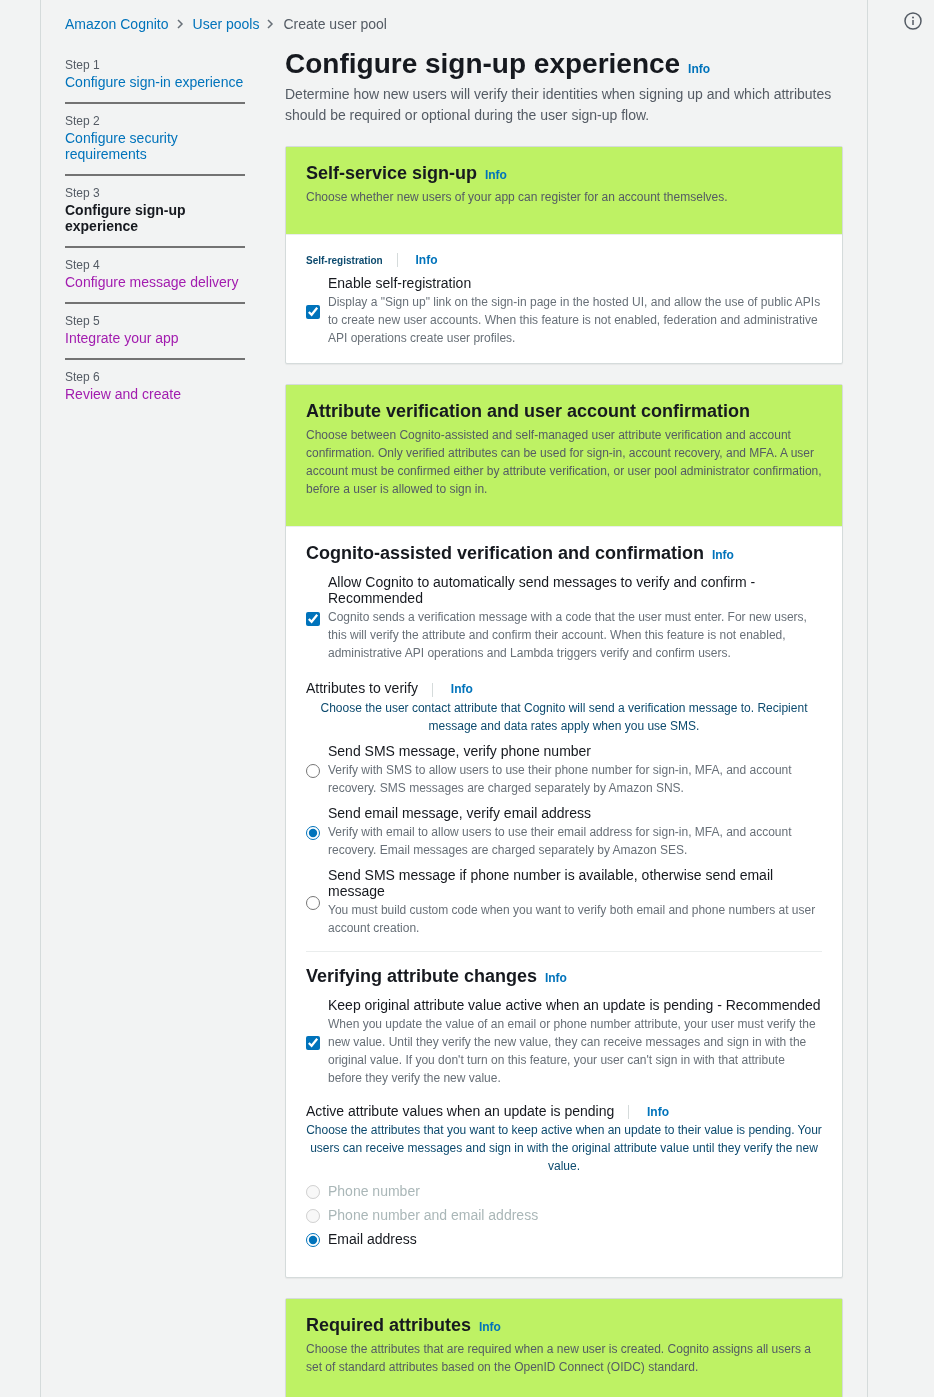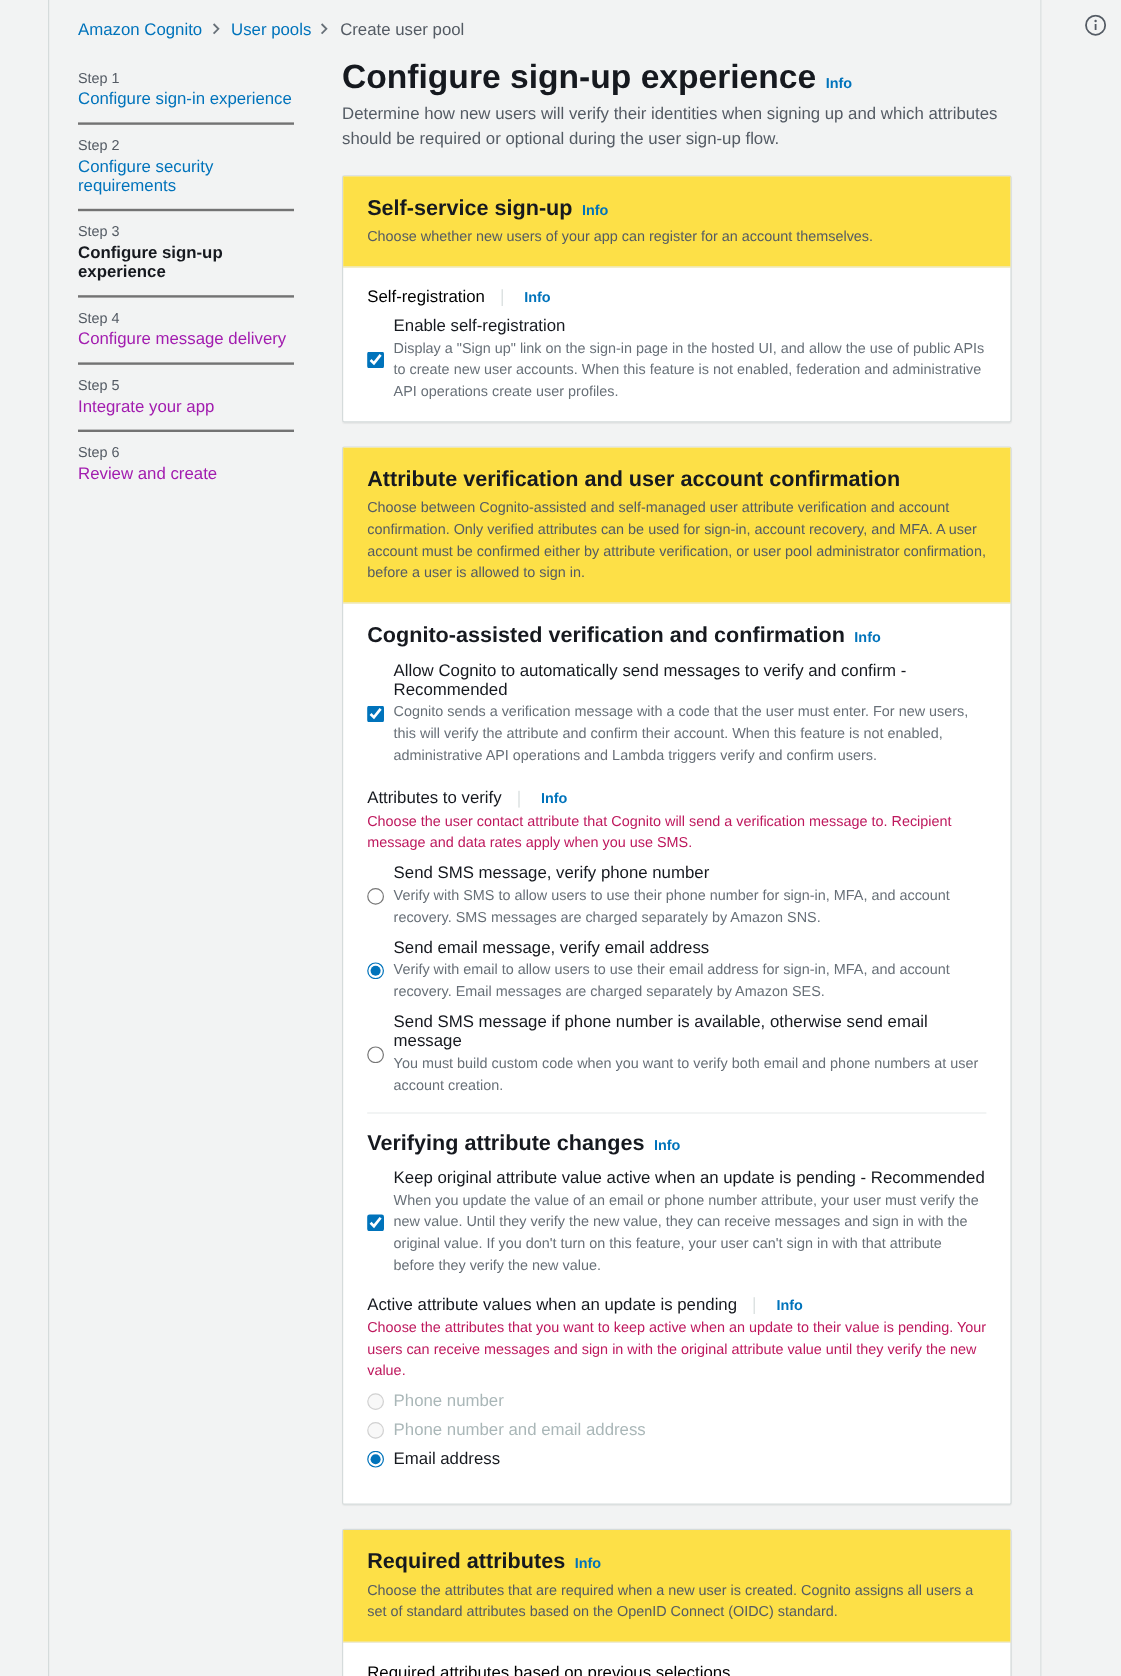--- a/index.html
+++ b/index.html
@@ -24,43 +24,43 @@
 .step-label { font-size: 12px; color: #545b64; margin-bottom: 2px; }
 .step-title { font-size: 14px; color: #a21caf; }
 .step-title.link { color: #0073bb; cursor: pointer; }
 .step-title.active { font-weight: 700; color: #16191f; }
 
 h1.page-title { font-size: 28px; font-weight: 700; color: #16191f; margin-bottom: 4px; display: inline-block; }
 .info-link { color: #0073bb; font-size: 12px; font-weight: 700; cursor: pointer; margin-left: 4px; }
 .page-desc { font-size: 14px; color: #545b64; margin-bottom: 20px; line-height: 1.5; }
 
 .panel { background: #fff; border: 1px solid #d5dbdb; border-radius: 2px; margin-bottom: 20px; box-shadow: 0 1px 1px rgba(0,0,0,0.05); }
-.panel-header { padding: 16px 20px 16px 20px; background: #fde047; border-bottom: 1px solid #eaeded; }
+.panel-header { padding: 16px 20px 28px 20px; background: #bef264; border-bottom: 1px solid #eaeded; }
 .panel-header h2 { font-size: 18px; font-weight: 700; display: inline-block; }
 .panel-header .sub { font-size: 12px; color: #545b64; margin-top: 4px; line-height: 1.5; }
 .panel-body { padding: 16px 20px; }
 
-.section-title { font-size: 14px; font-weight: 400; color: #000000; display: inline-block; }
+.section-title { font-size: 10px; font-weight: 700; color: #0c4a6e; display: inline-block; }
 .section-divider-v { display: inline-block; width: 1px; height: 14px; background: #d5dbdb; margin: 0 10px; vertical-align: middle; }
 
 .sub-section-title { font-size: 18px; font-weight: 700; margin-bottom: 2px; display: inline-block; }
 .sub-section { padding-top: 14px; padding-bottom: 14px; }
 .sub-section + .sub-section { border-top: 1px solid #eaeded; }
 .sub-section.first-in-body { padding-top: 0; }
 
 .checkbox-row, .radio-row { display: flex; align-items: center; gap: 8px; margin-top: 8px; }
 .checkbox-row input, .radio-row input { margin-top: 2px; flex-shrink: 0; accent-color: #0073bb; width: 14px; height: 14px; }
 .checkbox-row .cb-label, .radio-row .r-label { font-size: 14px; color: #16191f; }
 .help-text { font-size: 12px; color: #687078; line-height: 1.5; margin-top: 2px; }
 .checkbox-body, .radio-body { flex: 1; }
 .radio-row.disabled .r-label { color: #aab7b8; }
 .radio-row.disabled input { accent-color: #aab7b8; }
 
 .field-label { font-size: 14px; color: #16191f; margin-top: 14px; margin-bottom: 2px; }
-.field-help { font-size: 12px; color: #be185d; line-height: 1.5; margin-bottom: 6px; }
+.field-help { font-size: 12px; color: #0c4a6e; line-height: 1.5; margin-bottom: 6px; text-align: center; }
 
 .static-value { font-size: 14px; color: #16191f; margin-top: 4px; }
 </style>
 </head>
 <body>
 
 <div class="outer">
   <div class="left-margin"></div>
   <div class="main-container">
 

